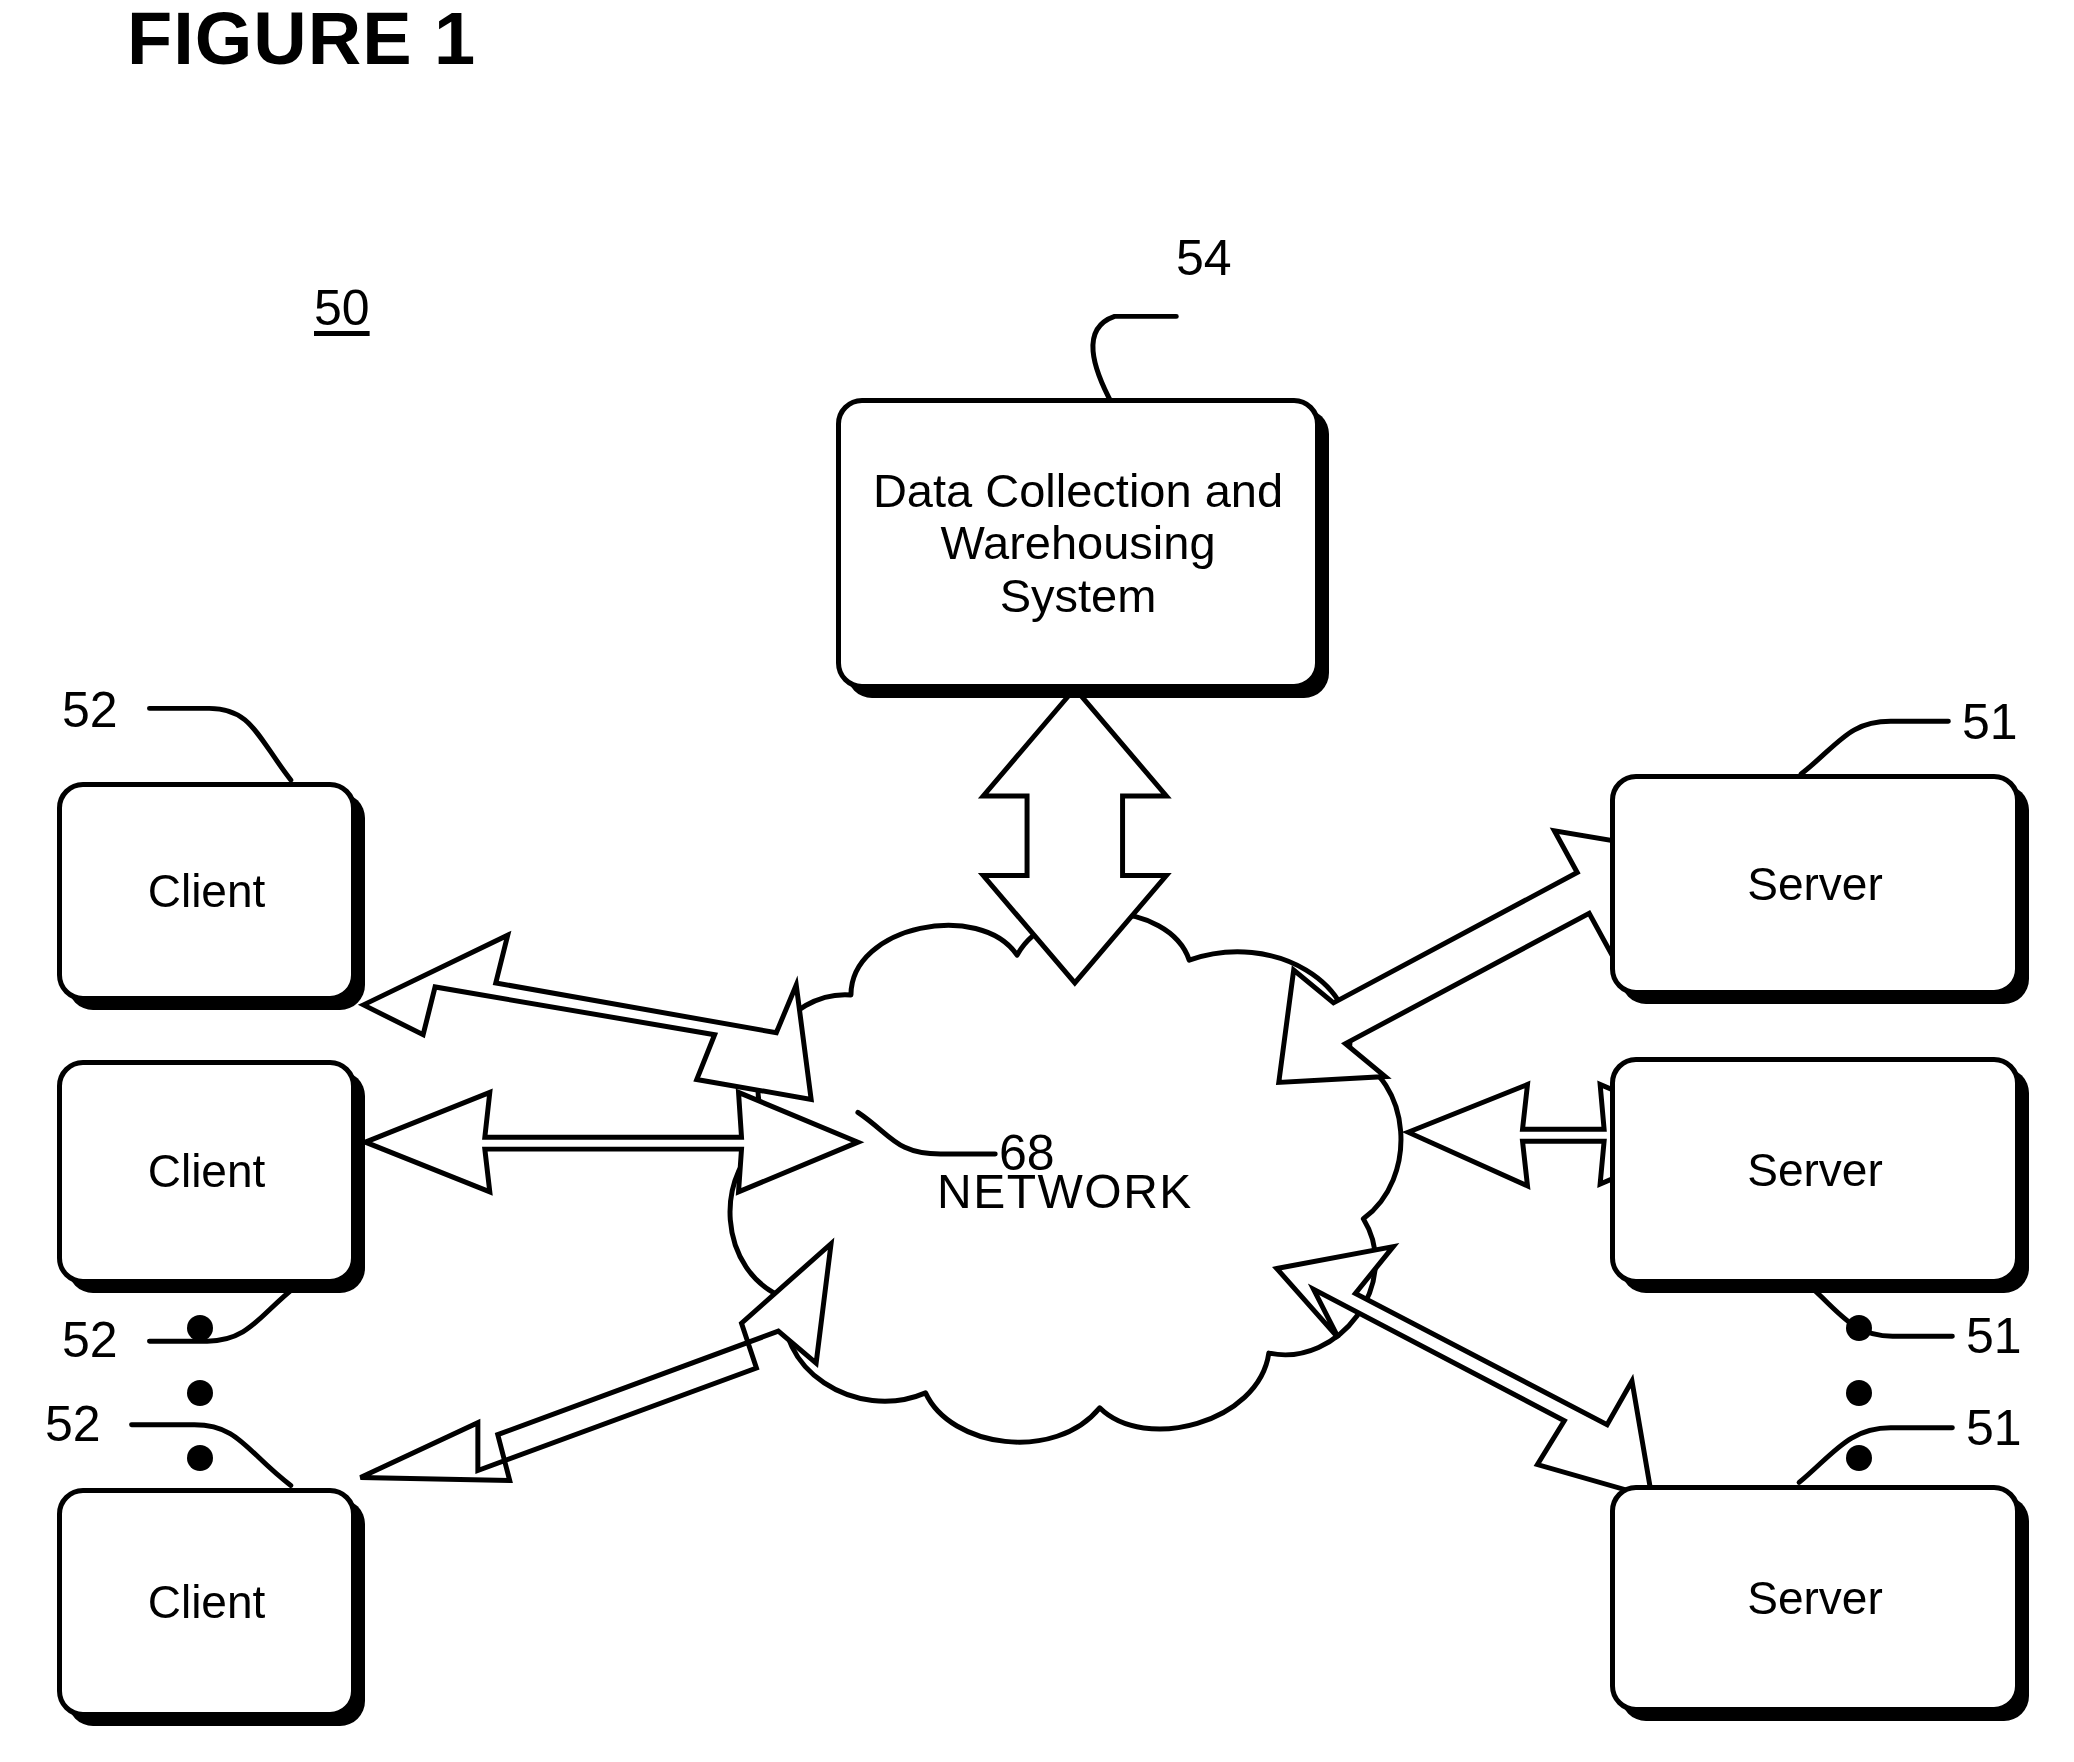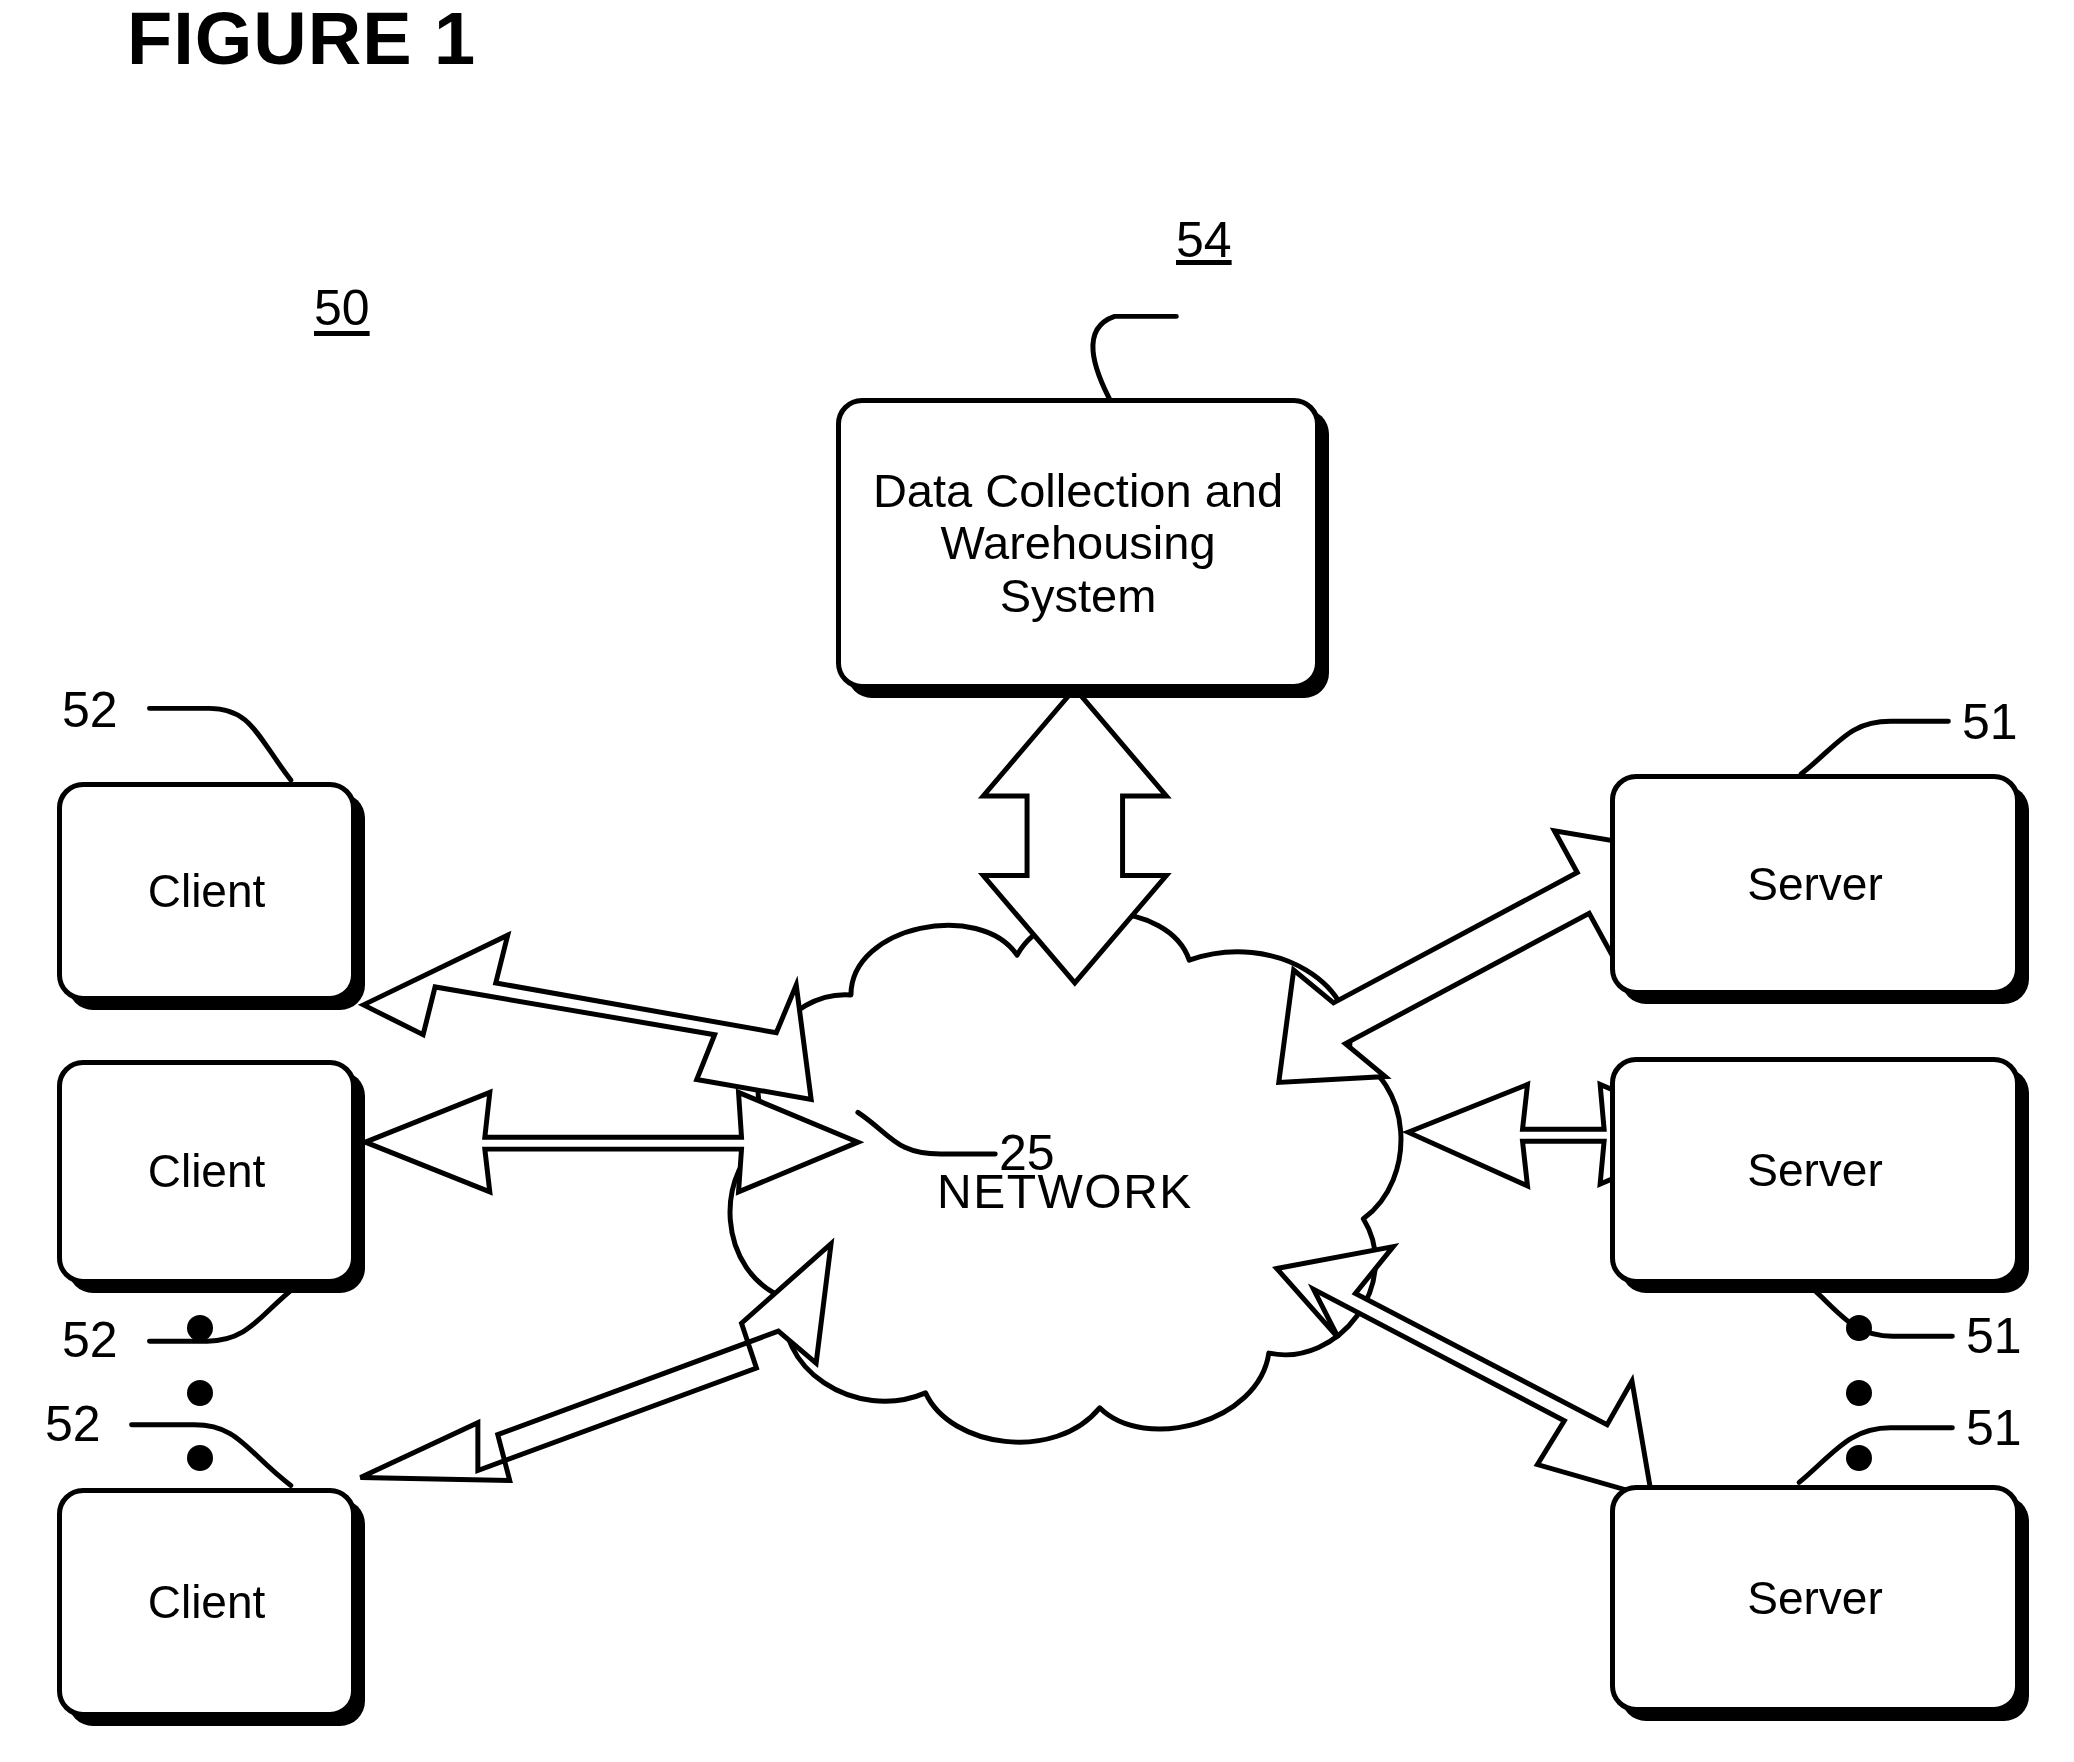--- a/index.html
+++ b/index.html
@@ -151,21 +151,21 @@
 
       <path d="M 1962 1435 L 1900 1435 C 1858 1435, 1842 1462, 1808 1490"></path>
     </g>
   </svg>
 
   <div class="cloudtext" style="left:937px;top:1164px;">NETWORK</div>
 
   <div class="node big" style="left:836px;top:398px;width:484px;height:291px;">
     <span class="lbl">Data Collection and Warehousing System</span>
   </div>
-  <div class="ref" style="left:1176px;top:215px;text-decoration:underline;">54</div>
+  <div class="ref" style="left:1176px;top:233px;">54</div>
 
   <div class="node" style="left:57px;top:782px;width:299px;height:219px;">
     <span class="lbl">Client</span>
   </div>
   <div class="ref" style="left:62px;top:685px;">52</div>
 
   <div class="node" style="left:57px;top:1060px;width:299px;height:224px;">
     <span class="lbl">Client</span>
   </div>
   <div class="ref" style="left:62px;top:1315px;">52</div>
@@ -183,21 +183,21 @@
   <div class="node" style="left:1610px;top:1057px;width:410px;height:227px;">
     <span class="lbl">Server</span>
   </div>
   <div class="ref" style="left:1966px;top:1311px;">51</div>
 
   <div class="node" style="left:1610px;top:1485px;width:410px;height:227px;">
     <span class="lbl">Server</span>
   </div>
   <div class="ref" style="left:1966px;top:1403px;">51</div>
 
-  <div class="ref" style="left:999px;top:1128px;">25</div>
+  <div class="ref" style="left:999px;top:1128px;">68</div>
 
   <div class="dot" style="left:187px;top:1315px;"></div>
   <div class="dot" style="left:187px;top:1380px;"></div>
   <div class="dot" style="left:187px;top:1445px;"></div>
 
   <div class="dot" style="left:1846px;top:1315px;"></div>
   <div class="dot" style="left:1846px;top:1380px;"></div>
   <div class="dot" style="left:1846px;top:1445px;"></div>
 
 </div>

